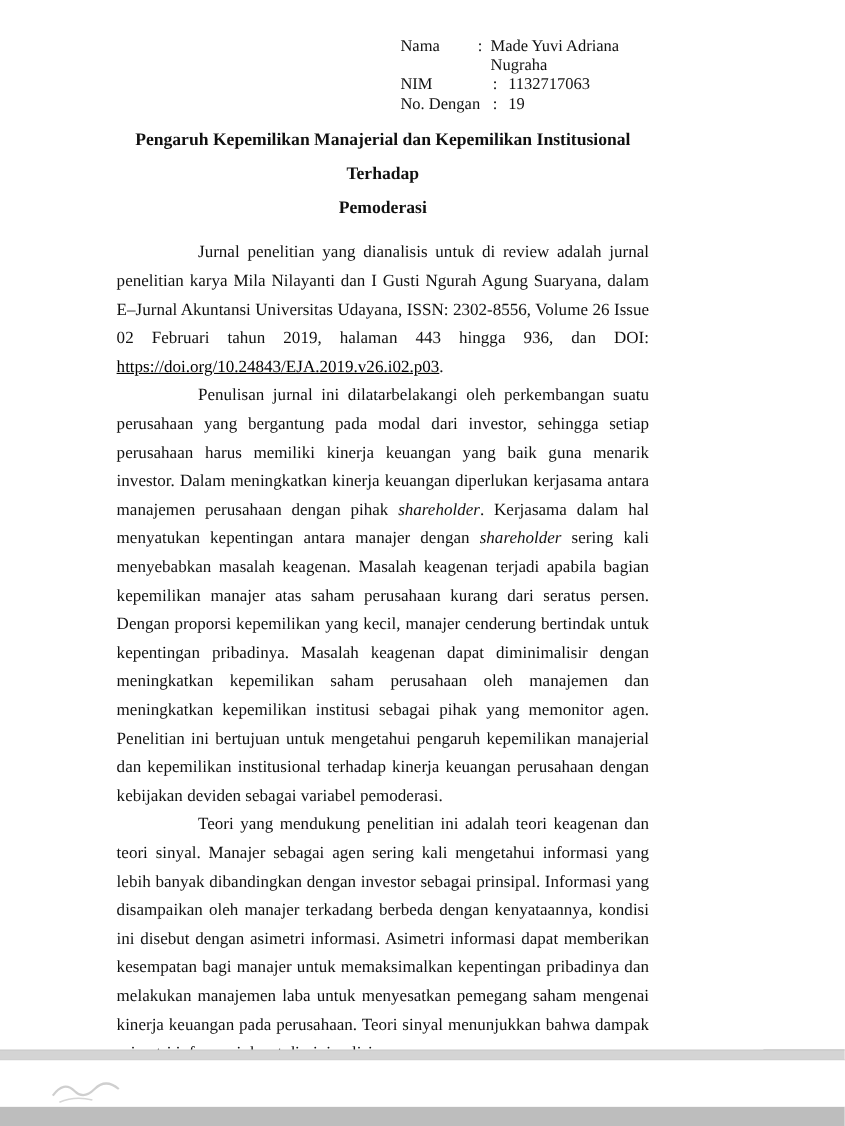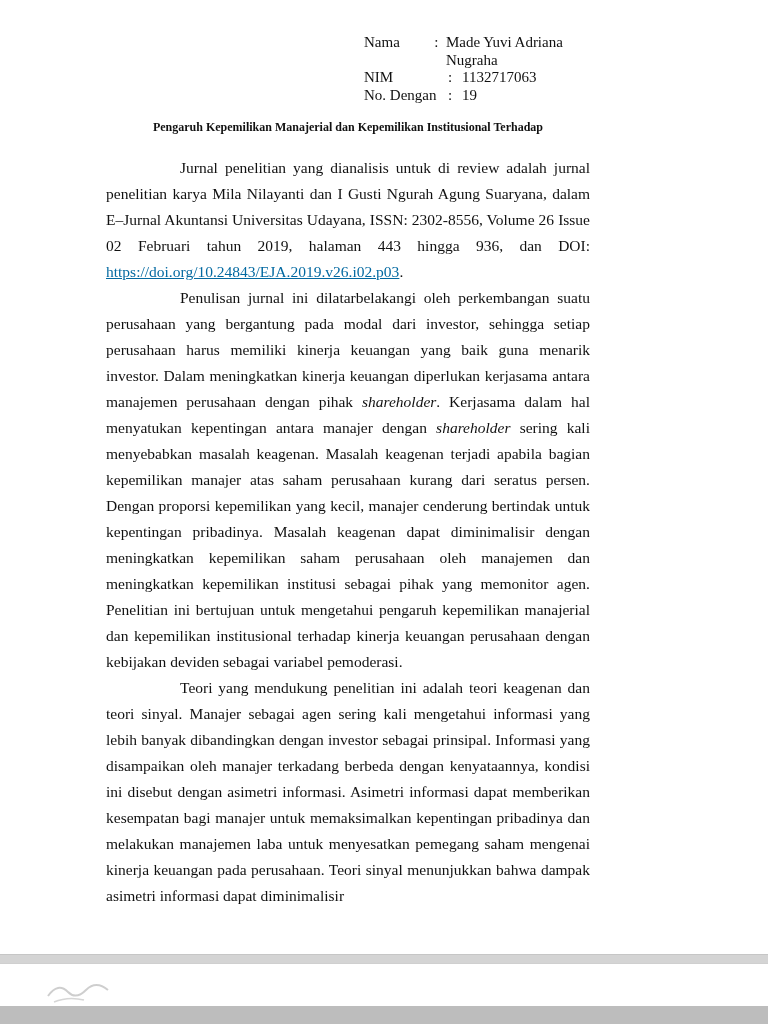--- a/index.html
+++ b/index.html
@@ -30,34 +30,34 @@
   .doc-title {
     text-align: center;
     font-weight: bold;
     font-size: 16.5px;
     margin-top: 18px;
     letter-spacing: 0.2px;
   }
   .doc-subtitle {
     text-align: center;
     font-weight: bold;
-    font-size: 12px;
+    font-size: 16px;
     line-height: 31px;
     margin-top: 8px;
   }
 
   .paragraphs {
     margin-top: 12px;
     font-size: 15.5px;
     line-height: 26px;
     text-align: justify;
   }
   .para { text-indent: 74px; }
   .italic { font-style: italic; }
-  .link { text-decoration: underline; color: #0369a1; cursor: pointer; }
+  .link { text-decoration: underline; color: #000000; cursor: pointer; }
 
   
   .page-gap {
     height: 10px;
     background: #d4d4d4;
     border-top: 1px solid #c6c6c6;
     border-bottom: 1px solid #cfcfcf;
   }
   .next-page { height: 42px; background: #ffffff; position: relative; overflow: hidden; }
   .scan-artifact { position: absolute; left: 44px; top: 2px; opacity: 0.8; }
@@ -84,20 +84,21 @@
       <div class="header-row">
         <span class="header-label">No. Dengan</span>
         <span class="header-sep">:</span>
         <span class="header-value">19</span>
       </div>
     </div>
 
 
     <div class="doc-subtitle">
       <div>Pengaruh Kepemilikan Manajerial dan Kepemilikan Institusional Terhadap</div>
+      <div>Pemoderasi</div>
     </div>
 
     <div class="paragraphs">
       <div class="para"><span>Jurnal penelitian yang dianalisis untuk di review adalah jurnal penelitian karya Mila Nilayanti dan I Gusti Ngurah Agung Suaryana, dalam E–Jurnal Akuntansi Universitas Udayana, ISSN: 2302-8556, Volume 26 Issue 02 Februari tahun 2019, halaman 443 hingga 936, dan DOI: </span><span class="link">https://doi.org/10.24843/EJA.2019.v26.i02.p03</span><span>.</span></div>
       <div class="para"><span>Penulisan jurnal ini dilatarbelakangi oleh perkembangan suatu perusahaan yang bergantung pada modal dari investor, sehingga setiap perusahaan harus memiliki kinerja keuangan yang baik guna menarik investor. Dalam meningkatkan kinerja keuangan diperlukan kerjasama antara manajemen perusahaan dengan pihak </span><span class="italic">shareholder</span><span>. Kerjasama dalam hal menyatukan kepentingan antara manajer dengan </span><span class="italic">shareholder</span><span> sering kali menyebabkan masalah keagenan. Masalah keagenan terjadi apabila bagian kepemilikan manajer atas saham perusahaan kurang dari seratus persen. Dengan proporsi kepemilikan yang kecil, manajer cenderung bertindak untuk kepentingan pribadinya. Masalah keagenan dapat diminimalisir dengan meningkatkan kepemilikan saham perusahaan oleh manajemen dan meningkatkan kepemilikan institusi sebagai pihak yang memonitor agen. Penelitian ini bertujuan untuk mengetahui pengaruh kepemilikan manajerial dan kepemilikan institusional terhadap kinerja keuangan perusahaan dengan kebijakan deviden sebagai variabel pemoderasi.</span></div>
       <div class="para"><span>Teori yang mendukung penelitian ini adalah teori keagenan dan teori sinyal. Manajer sebagai agen sering kali mengetahui informasi yang lebih banyak dibandingkan dengan investor sebagai prinsipal. Informasi yang disampaikan oleh manajer terkadang berbeda dengan kenyataannya, kondisi ini disebut dengan asimetri informasi. Asimetri informasi dapat memberikan kesempatan bagi manajer untuk memaksimalkan kepentingan pribadinya dan melakukan manajemen laba untuk menyesatkan pemegang saham mengenai kinerja keuangan pada perusahaan. Teori sinyal menunjukkan bahwa dampak asimetri informasi dapat diminimalisir</span></div>
     </div>
 
   </div>
 

